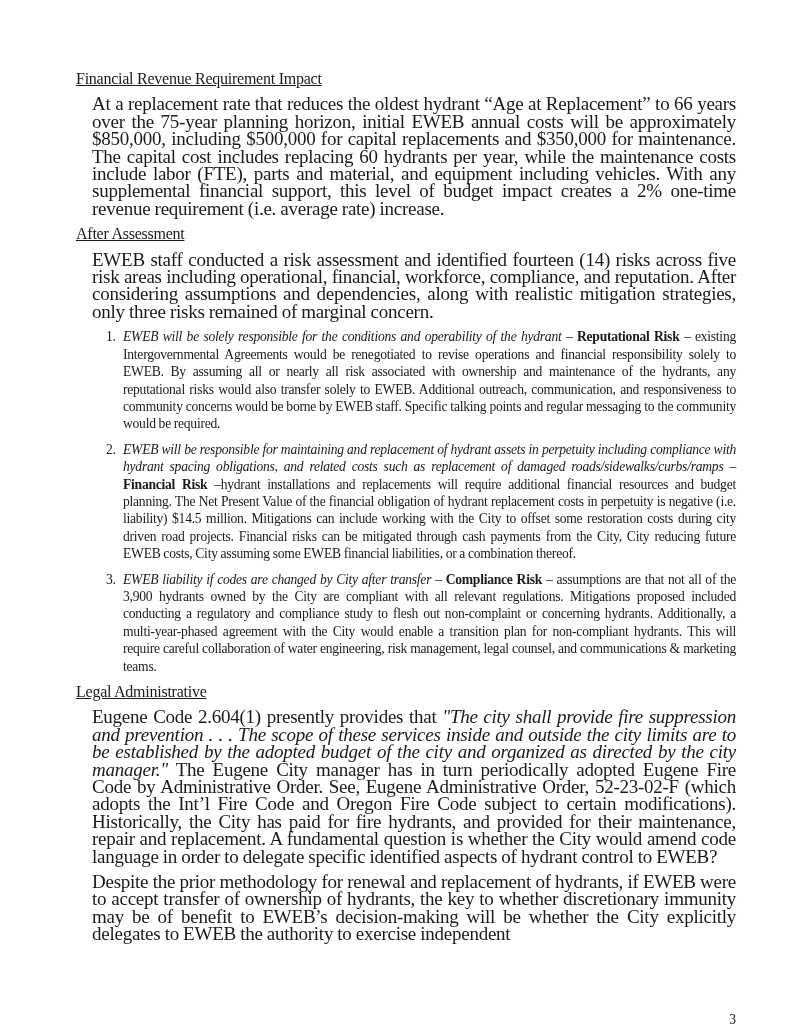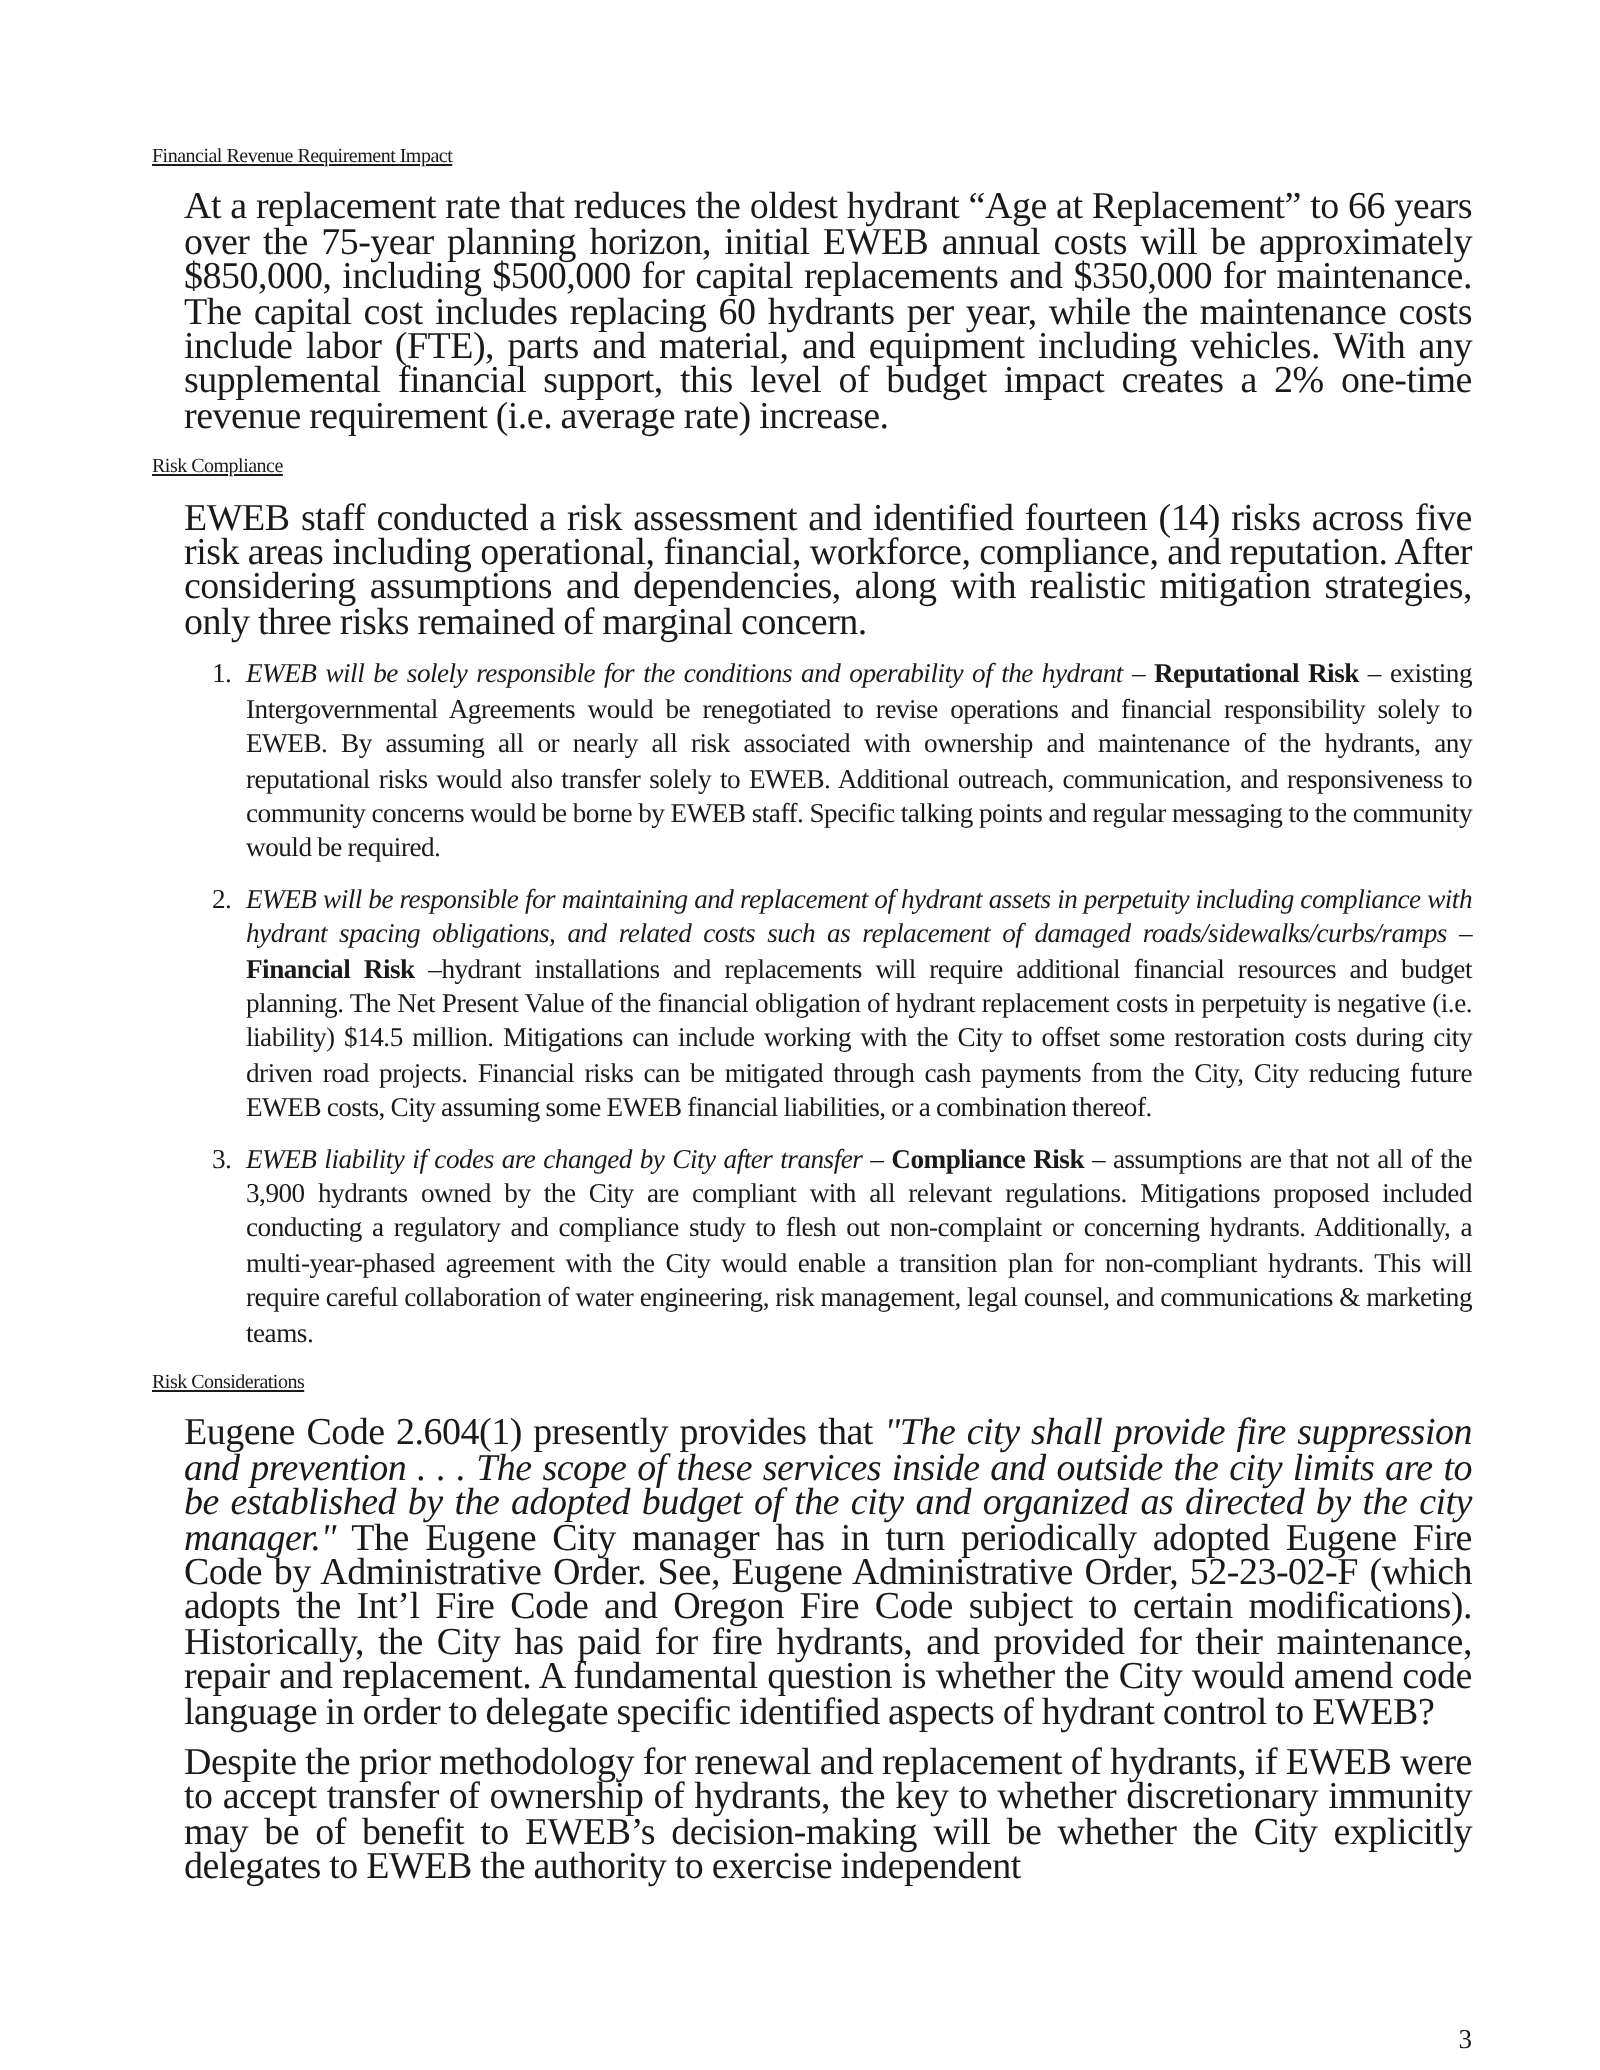--- a/index.html
+++ b/index.html
@@ -1,52 +1,52 @@
 <!DOCTYPE html>
 <html><head>
 <meta charset="utf-8">
 <style>
   html, body { margin: 0; padding: 0; background: #ffffff; }
   body { width: 800px; height: 1035px; position: relative; overflow: hidden;
          font-family: "Liberation Serif", "DejaVu Serif", serif; color: #1a1a1a; }
   .page { position: absolute; left: 76px; top: 70px; width: 660px; }
   .p { font-size: 19px; line-height: 17.4px; text-align: justify; margin: 0 0 8px 16px;
        letter-spacing: -0.25px; word-spacing: -0.3px; }
-  .h { font-size: 10px; line-height: 17.4px; margin: 0 0 8px 0; text-decoration: underline;
+  .h { font-size: 16px; line-height: 17.4px; margin: 0 0 8px 0; text-decoration: underline;
        letter-spacing: -0.25px; }
   ol.risks { margin: 0 0 6px 0; padding: 0; list-style: none; }
   ol.risks li { position: relative; padding-left: 47px; margin: 0 0 8px 0;
        font-size: 13.6px; line-height: 17.4px; text-align: justify;
        letter-spacing: -0.25px; word-spacing: -0.3px; }
   ol.risks li .num { position: absolute; left: 30px; top: 0; }
   i { font-style: italic; }
   b { font-weight: bold; font-family: Liberation Serif, serif; }
   .page-number { position: absolute; right: 64px; top: 1012px; font-size: 13.6px; }
 </style>
 </head>
 <body>
 
 <div class="page">
 
   <p class="h">Financial Revenue Requirement Impact</p>
   <p class="p">At a replacement rate that reduces the oldest hydrant “Age at Replacement” to 66 years over the 75-year planning horizon, initial EWEB annual costs will be approximately $850,000, including $500,000 for capital replacements and $350,000 for maintenance.  The capital cost includes replacing 60 hydrants per year, while the maintenance costs include labor (FTE), parts and material, and equipment including vehicles. With any supplemental financial support, this level of budget impact creates a 2% one-time revenue requirement (i.e. average rate) increase.</p>
 
-  <p class="h">Risk Compliance</p>
+  <p class="h">After Assessment</p>
   <p class="p">EWEB staff conducted a risk assessment and identified fourteen (14) risks across five risk areas including operational, financial, workforce, compliance, and reputation. After considering assumptions and dependencies, along with realistic mitigation strategies, only three risks remained of marginal concern.</p>
 
   <ol class="risks">
     <li>
       <span class="num">1.</span><i>EWEB will be solely responsible for the conditions and operability of the hydrant</i><span> – </span><b>Reputational Risk</b><span> – existing Intergovernmental Agreements would be renegotiated to revise operations and financial responsibility solely to EWEB. By assuming all or nearly all risk associated with ownership and maintenance of the hydrants, any reputational risks would also transfer solely to EWEB. Additional outreach, communication, and responsiveness to community concerns would be borne by EWEB staff. Specific talking points and regular messaging to the community would be required.</span>
     </li>
     <li>
       <span class="num">2.</span><i>EWEB will be responsible for maintaining and replacement of hydrant assets in perpetuity including compliance with hydrant spacing obligations, and related costs such as replacement of damaged roads/sidewalks/curbs/ramps</i><span> – </span><b>Financial Risk</b><span> –hydrant installations and replacements will require additional financial resources and budget planning.  The Net Present Value of the financial obligation of hydrant replacement costs in perpetuity is negative (i.e. liability) $14.5 million. Mitigations can include working with the City to offset some restoration costs during city driven road projects. Financial risks can be mitigated through cash payments from the City, City reducing future EWEB costs, City assuming some EWEB financial liabilities, or a combination thereof.</span>
     </li>
     <li>
       <span class="num">3.</span><i>EWEB liability if codes are changed by City after transfer</i><span> – </span><b>Compliance Risk</b><span> – assumptions are that not all of the 3,900 hydrants owned by the City are compliant with all relevant regulations. Mitigations proposed included conducting a regulatory and compliance study to flesh out non-complaint or concerning hydrants. Additionally, a multi-year-phased agreement with the City would enable a transition plan for non-compliant hydrants. This will require careful collaboration of water engineering, risk management, legal counsel, and communications &amp; marketing teams.</span>
     </li>
   </ol>
 
-  <p class="h">Risk Considerations</p>
+  <p class="h">Legal Administrative</p>
   <p class="p"><span>Eugene Code 2.604(1) presently provides that </span><i>"The city shall provide fire suppression and prevention . . . The scope of these services inside and outside the city limits are to be established by the adopted budget of the city and organized as directed by the city manager."</i><span> The Eugene City manager has in turn periodically adopted Eugene Fire Code by Administrative Order. See, Eugene Administrative Order, 52-23-02-F (which adopts the Int’l Fire Code and Oregon Fire Code subject to certain modifications). Historically, the City has paid for fire hydrants, and provided for their maintenance, repair and replacement. A fundamental question is whether the City would amend code language in order to delegate specific identified aspects of hydrant control to EWEB?</span></p>
   <p class="p">Despite the prior methodology for renewal and replacement of hydrants, if EWEB were to accept transfer of ownership of hydrants, the key to whether discretionary immunity may be of benefit to EWEB’s decision-making will be whether the City explicitly delegates to EWEB the authority to exercise independent</p>
 </div>
 
 <div class="page-number">3</div>
 
 </body></html>

